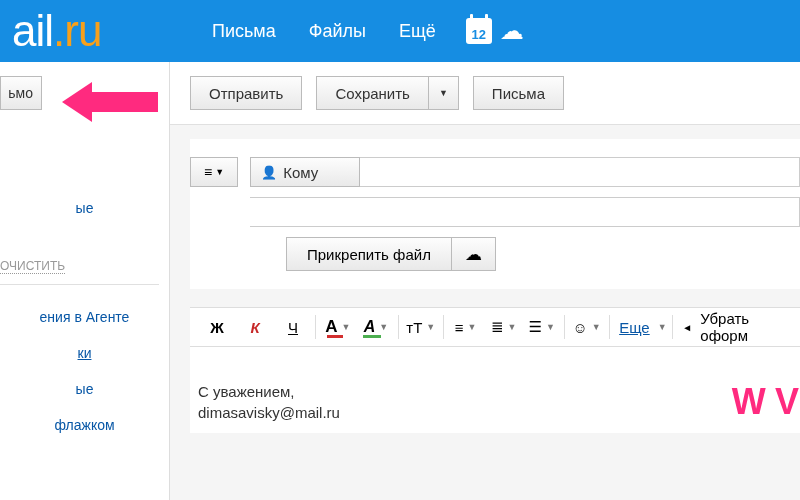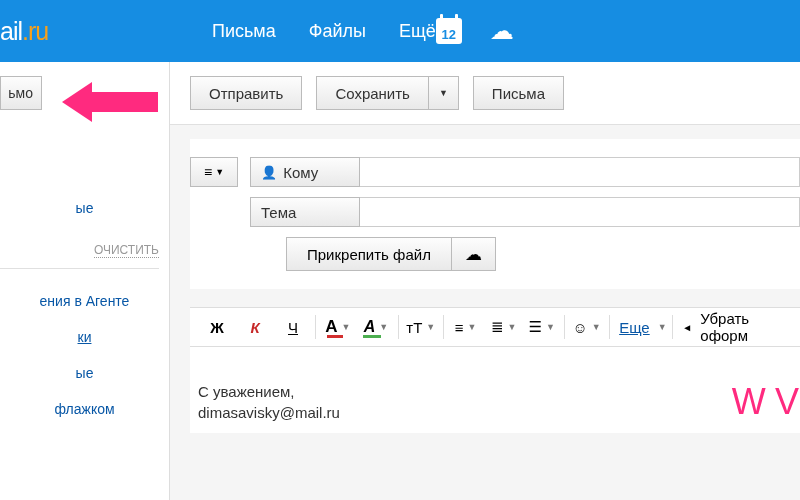--- a/index.html
+++ b/index.html
@@ -1,36 +1,36 @@
 <!DOCTYPE html>
 <html><head>
 <meta charset="utf-8">
 <style>
 *{box-sizing:border-box;margin:0;padding:0;font-family:Arial,Helvetica,sans-serif}
 body{width:800px;height:500px;overflow:hidden;background:#fff}
 .header{background:#168de2;height:62px;display:flex;align-items:center;padding:0 0 0 0;color:#fff}
-.logo{font-size:25px;font-weight:400;padding-left:0;width:170px;text-align:left;font-family:Arial;letter-spacing:-1px}
+.logo{font-size:44px;font-weight:400;padding-left:12px;width:170px;text-align:left;font-family:Arial;letter-spacing:-1px}
 .logo .dot{color:#f7a01b}
 .logo .ru{color:#f7a01b}
 .navlinks{display:flex;gap:33px;margin-left:42px}
 .navlinks a{color:#fff;font-size:18px;text-decoration:none;cursor:pointer}
-.hicons{display:flex;gap:28px;align-items:center}
+.hicons{display:flex;gap:8px;margin-left:30px;align-items:center}
 .cal-icon{width:26px;height:26px;background:#fff;border-radius:3px;position:relative;display:flex;align-items:flex-end;justify-content:center;font-size:13px;color:#168de2;font-weight:bold;padding-bottom:2px}
 .cal-icon::before{content:"";position:absolute;top:-4px;left:4px;width:3px;height:6px;background:#fff;border-radius:1px}
 .cal-icon::after{content:"";position:absolute;top:-4px;right:4px;width:3px;height:6px;background:#fff;border-radius:1px}
 .cloud-icon{color:#fff;font-size:24px}
 .main{display:flex;height:438px}
 .sidebar{width:170px;border-right:1px solid #ddd;padding:0;position:relative;flex-shrink:0}
 .sb-btn{margin:14px 0 12px 0;height:34px;width:42px;border:1px solid #bbb;background:linear-gradient(#fdfdfd,#e9e9e9);display:flex;align-items:center;justify-content:flex-end;padding-right:8px;font-size:14px;color:#333;cursor:pointer}
 .arrow{position:absolute;top:18px;left:62px}
 .arrow svg{display:block}
 .sb-links{margin-top:80px;padding-left:0}
 .sb-link{color:#0857a6;font-size:14px;padding:10px 0 10px 0;cursor:pointer;text-align:center}
 .sb-link.u{text-decoration:underline}
-.sb-small{text-align:right;padding-right:10px;margin:14px 0 10px}
+.sb-small{padding-right:10px;margin:30px 0 10px}
 .sb-small span{color:#999;font-size:12px;border-bottom:1px dotted #999;cursor:pointer}
 .sb-hr{border:none;border-top:1px solid #e0e0e0;margin:6px 10px 14px 0}
 .content{flex:1;background:#f5f5f5;padding:0}
 .toolbar{display:flex;gap:14px;padding:14px 0 14px 20px;background:#fff;border-bottom:1px solid #e0e0e0}
 .btn{height:34px;border:1px solid #bbb;background:linear-gradient(#fdfdfd,#e9e9e9);padding:0 18px;font-size:15px;color:#333;cursor:pointer;display:flex;align-items:center}
 .btngrp{display:flex}
 .btngrp .btn:first-child{border-right:none}
 .btngrp .btn.dd{padding:0 10px}
 .compose-area{background:#fff;margin:14px 0 0 20px;padding:18px 0 18px 0}
 .row{display:flex;align-items:stretch;margin-bottom:10px;padding-left:0}
@@ -48,21 +48,21 @@
 .fmt.i{font-style:italic;color:#c62828;font-weight:bold}
 .fmt.u{text-decoration:underline}
 .fmt.A{font-weight:bold;font-family:serif;font-size:17px;position:relative}
 .fmt.A::after{content:"";position:absolute;bottom:9px;left:8px;right:14px;height:3px;background:#d32f2f}
 .fmt.hl{font-style:italic;font-weight:bold;position:relative;font-size:16px}
 .fmt.hl::after{content:"";position:absolute;bottom:9px;left:6px;right:14px;height:3px;background:#4caf50}
 .sep{width:1px;height:24px;background:#ddd;margin:0 3px}
 .fmt-more{color:#0857a6;text-decoration:underline;font-size:15px;cursor:pointer;padding:0 4px}
 .fmt-clear{font-size:15px;padding:0 6px;cursor:pointer}
 .sig{background:#fff;margin-left:20px;padding:34px 0 10px 8px;font-size:15px;color:#333;line-height:1.4;position:relative}
-.wm{position:absolute;right:0;bottom:6px;color:#ff2a7f;font-size:36px;font-weight:normal;letter-spacing:1px}
+.wm{position:absolute;right:0;bottom:6px;color:#ff2a7f;font-size:36px;font-weight:bold;letter-spacing:1px}
 .person-icon{font-size:13px}
 .tri{font-size:9px}
 </style>
 </head>
 <body>
 
 <div class="header">
   <div class="logo">
     <span>ail</span><span class="dot">.</span><span class="ru">ru</span>
   </div>
@@ -114,23 +114,20 @@
             <span>≡</span>
             <span class="tri">▼</span>
           </div>
         <div class="lbl">
             <span class="person-icon">👤</span>
             <span>Кому</span>
           </div>
         <div class="field"></div>
       </div>
       <div class="row row2">
-        <div class="lbl">
-            <span>Тема</span>
-          </div>
         <div class="field"></div>
       </div>
       <div class="attach-row">
         <button class="attach-btn">Прикрепить файл</button>
         <button class="attach-cloud">
             <span>☁</span>
           </button>
       </div>
     </div>
 

